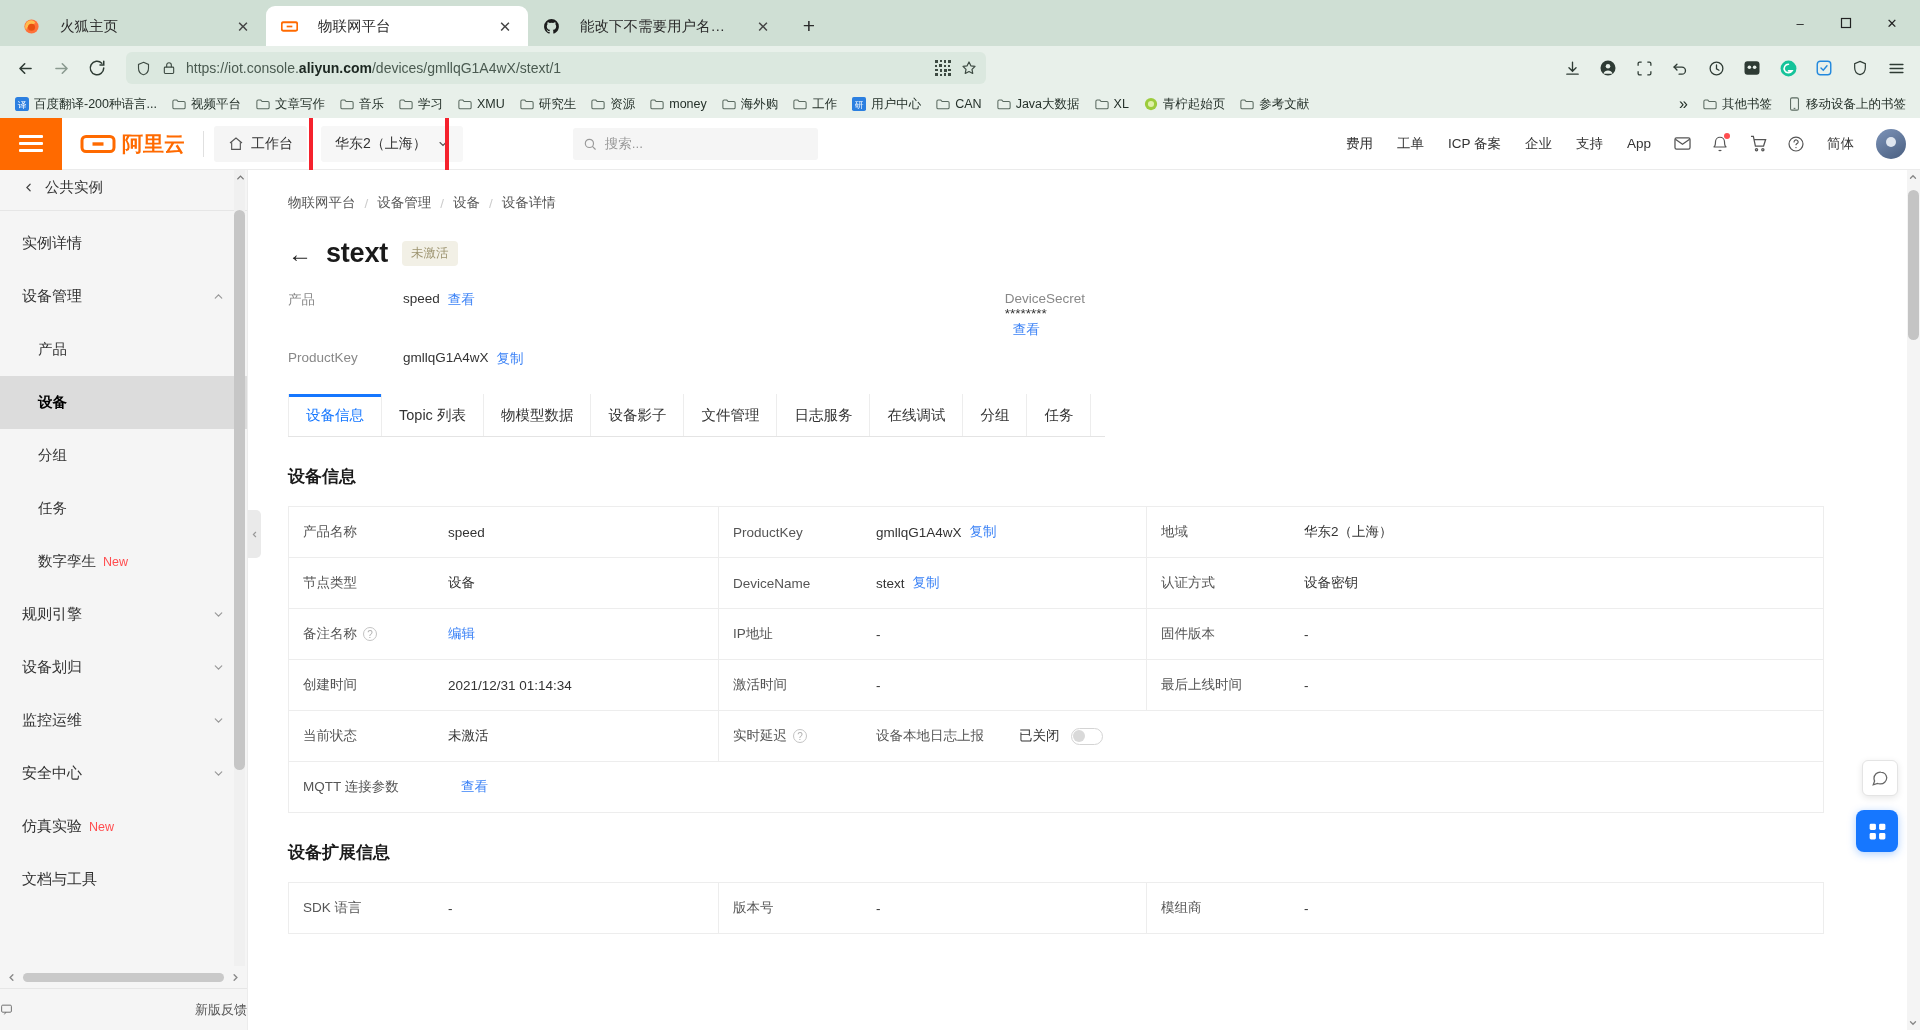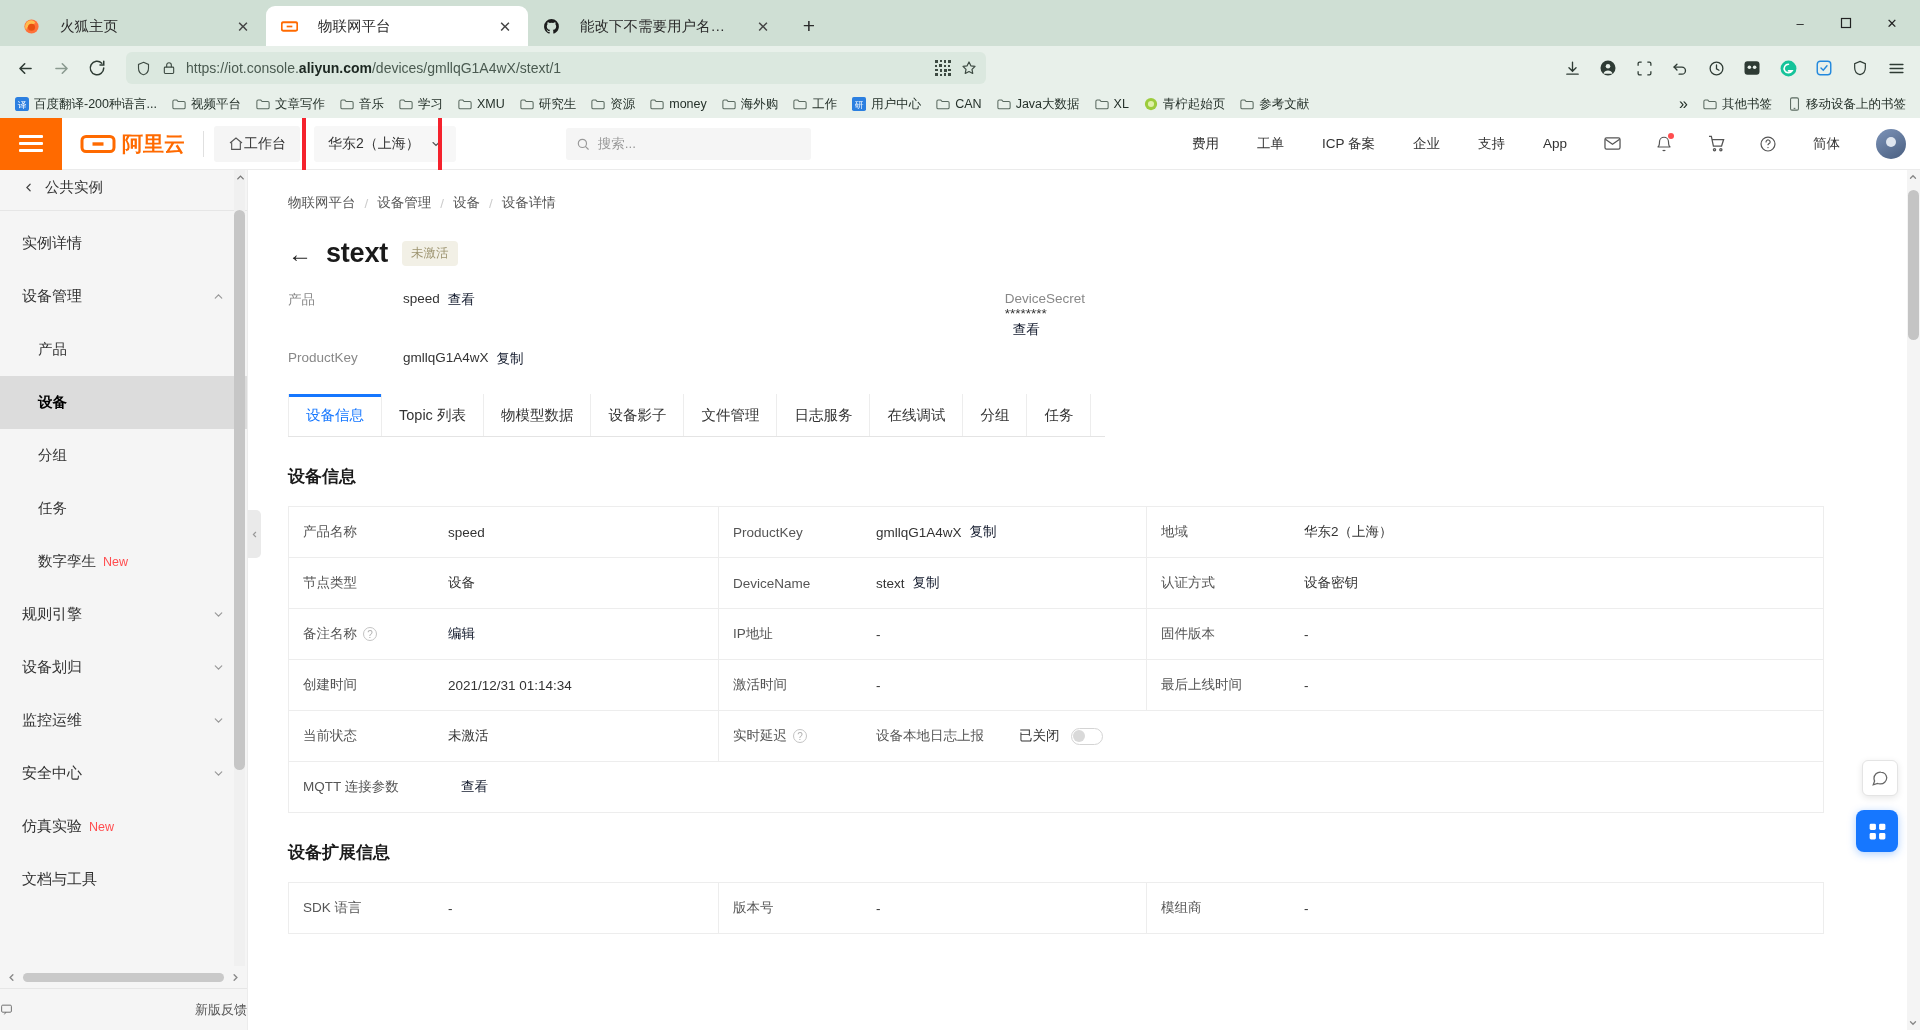--- a/index.html
+++ b/index.html
@@ -71,39 +71,39 @@
   }
   .hamburger {
     width: 62px; height: 52px; background: #ff6a00; display: flex;
     align-items: center; justify-content: center; flex: 0 0 62px;
   }
   .ham-lines { width: 24px; }
   .ham-lines div { height: 2.6px; background: #fff; margin: 4.6px 0; border-radius: 1px; }
   .ali-logo { display: flex; align-items: center; padding: 0 18px 0 18px; }
   .vdiv { width: 1px; height: 26px; background: #e0e0e0; }
   .hdr-item {
-    display: flex; align-items: center; height: 36px; padding: 0 14px;
+    display: flex; align-items: center; gap: 7px; height: 36px; padding: 0 14px;
     font-size: 14px; color: #333; border-radius: 3px; margin-left: 10px;
   }
   .hdr-item.workbench { background: #f5f5f5; }
   .region-wrap { position: relative; margin-left: 14px; }
   .region-box {
     display: flex; align-items: center; gap: 10px; height: 36px; padding: 0 14px;
     font-size: 14px; color: #333; background: #f7f7f7; border-radius: 3px;
   }
   .region-hl {
     position: absolute; left: -12px; top: -14px; width: 140px; height: 62px;
     border: 4px solid #f5222d; border-radius: 2px; pointer-events: none;
   }
   .search-box {
     width: 245px; height: 32px; background: #f5f5f5; border-radius: 3px;
     display: flex; align-items: center; gap: 8px; padding: 0 10px;
     margin-left: 110px; color: #999; font-size: 13.5px;
   }
-  .hdr-right { margin-left: auto; display: flex; align-items: center; gap: 14px; padding-right: 14px; }
+  .hdr-right { margin-left: auto; display: flex; align-items: center; gap: 0; padding-right: 14px; }
   .hdr-link { font-size: 13.5px; color: #333; padding: 0 12px; height: 52px; display: flex; align-items: center; }
   .hdr-ico { width: 38px; height: 52px; display: flex; align-items: center; justify-content: center; color: #555; position: relative; }
   .dot-badge { position: absolute; top: 15px; right: 9px; width: 6px; height: 6px; background: #ff4d4f; border-radius: 50%; }
   .avatar {
     width: 30px; height: 30px; border-radius: 50%; margin-left: 10px;
     background: linear-gradient(150deg, #7c93b8, #4a5f80); display: flex;
     align-items: center; justify-content: center;
   }
   .avatar-head { width: 10px; height: 10px; border-radius: 50%; background: #dfe6ef; margin-top: -4px; }
 
@@ -159,21 +159,21 @@
   .badge-inactive {
     background: #f2f0e6; color: #9d9470; font-size: 12.5px;
     padding: 4px 9px; border-radius: 4px;
   }
 
   .info-line { display: flex; padding-left: 24px; font-size: 13.5px; }
   .info-line.l1 { margin-top: 22px; }
   .info-line.l2 { margin-top: 11px; }
   .il-label { width: 115px; color: #888; }
   .il-val { color: #333; }
-  .lnk { color: #0f172a; cursor: pointer; }
+  .lnk { color: #3b82f6; cursor: pointer; }
   .il-right { margin-left: 530px; display: flex; flex-direction: column; }
   .il-right .il-label { width: 124px; color: #888; }
 
   .tabs {
     display: flex; margin: 26px 0 0 24px; border-bottom: 1px solid #e4e4e4;
     width: 817px;
   }
   .tab-itm {
     padding: 0 17px; height: 42px; display: flex; align-items: center;
     font-size: 14.5px; color: #333; border-right: 1px solid #ededed;

